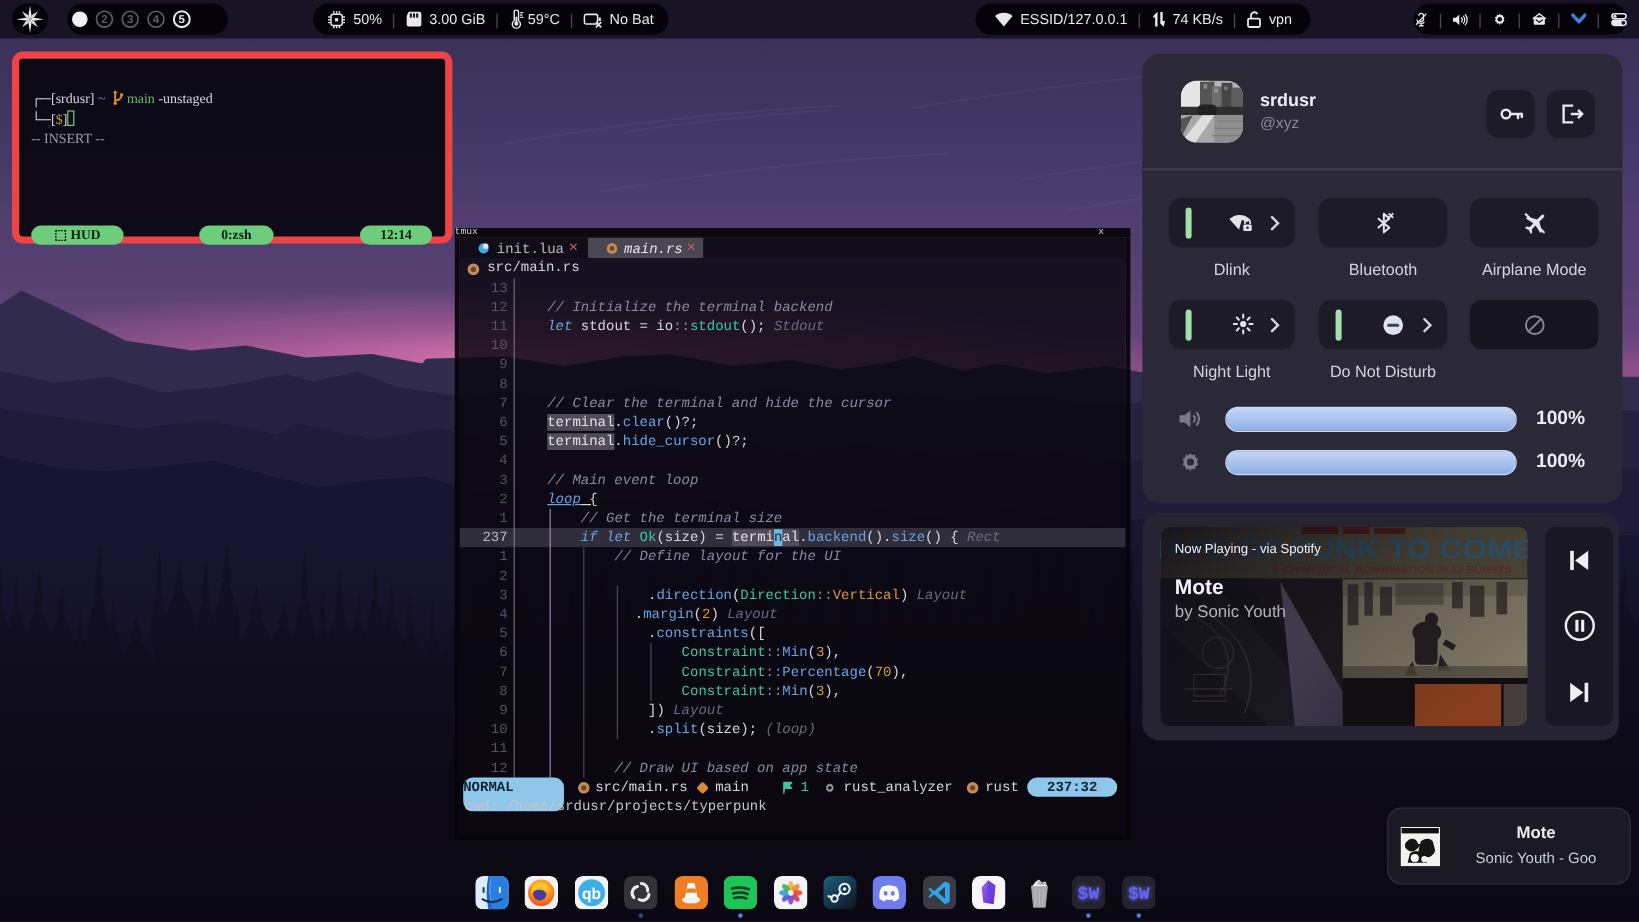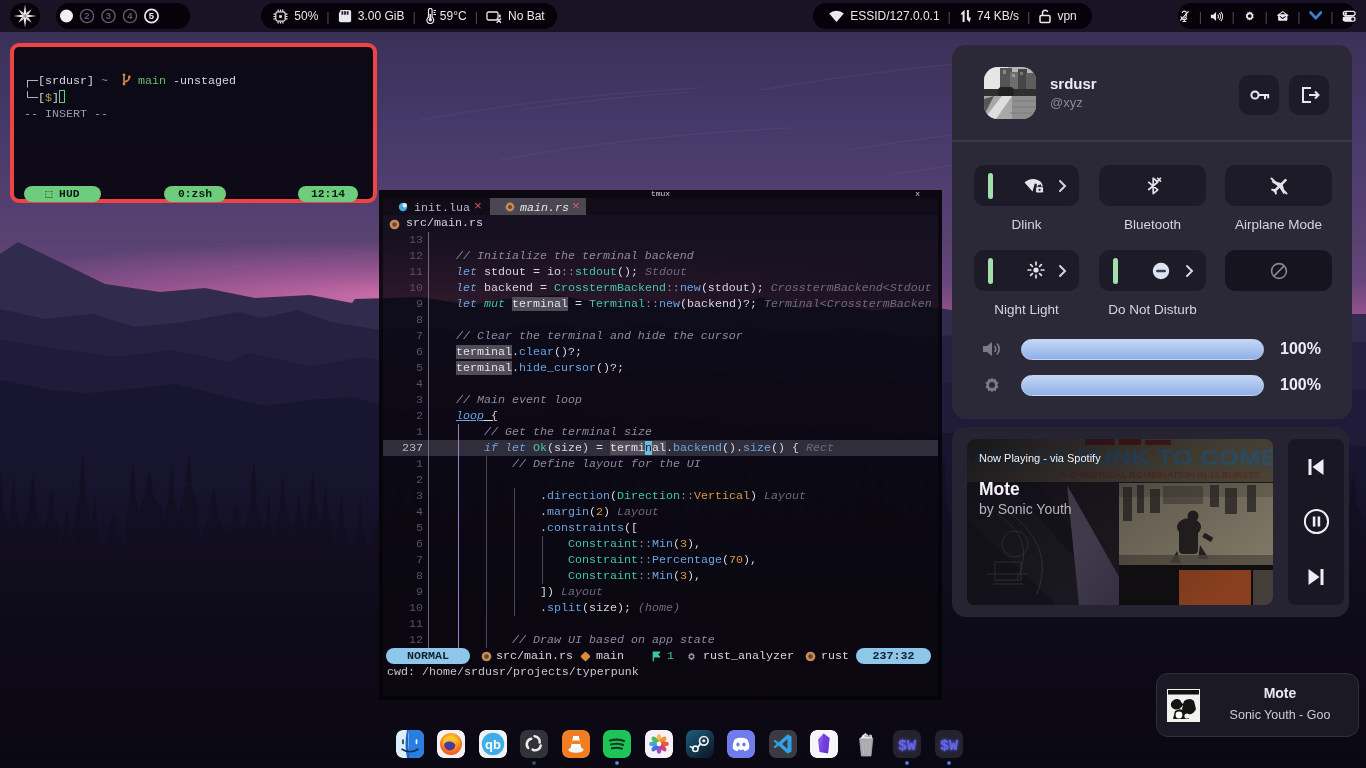--- a/index.html
+++ b/index.html
@@ -3,26 +3,26 @@
 <style>
 *{margin:0;padding:0;box-sizing:border-box}
 html,body{width:1366px;height:768px;overflow:hidden;background:#0d0b16;font-family:"Liberation Sans",sans-serif}
 #stage{position:relative;width:1366px;height:768px}
 .abs{position:absolute}
 
 #topbar{position:absolute;left:0;top:0;width:1366px;height:32px;background:#181425;color:#e9e7ef;font-size:12px}
 .pill{position:absolute;top:3px;height:26px;background:#050309;border-radius:13px;display:flex;align-items:center;justify-content:center;color:#e9e7ef}
 .pill .sep{color:#4b4758;margin:0 8px;font-size:13px}
 
-#term{position:absolute;left:10px;top:43px;width:367px;height:160px;background:rgba(11,8,20,0.96);border:4px solid #ef4444;border-radius:9px;font-family:Liberation Mono, monospace;font-size:11.66px;line-height:16px;color:#c9c7d4}
+#term{position:absolute;left:10px;top:43px;width:367px;height:160px;background:rgba(11,8,20,0.96);border:6px solid #ef4444;border-radius:9px;font-family:Liberation Serif, serif;font-size:11.66px;line-height:16px;color:#c9c7d4}
 #term pre{font-family:inherit;position:absolute;left:10px;top:26px;white-space:pre;line-height:16.5px}
 .gpill{position:absolute;top:139px;height:16px;background:#6ecd7d;border-radius:8px;color:#0c1a10;display:flex;align-items:center;justify-content:center;font-weight:bold;font-size:11.3px}
 
 #twin{position:absolute;left:379px;top:190px;width:563px;height:510px;border-radius:2px}
-#twin .tbar{position:absolute;left:0;top:0;width:100%;height:8px;background:rgba(5,4,9,0.93);color:#d6d5de;font-family:"Liberation Mono",monospace;font-size:8px;line-height:8px;text-align:center}
+#twin .tbar{position:absolute;left:0;top:0;width:100%;height:8px;background:rgba(5,4,9,0.93);color:#d6d5de;font-family:"Liberation Mono",monospace;font-size:8px;line-height:8px;text-align:left}
 #twin .bL{position:absolute;left:0;top:8px;width:4px;height:498px;background:rgba(5,4,9,0.93)}
 #twin .bR{position:absolute;right:0;top:8px;width:4px;height:498px;background:rgba(5,4,9,0.93)}
 #twin .bB{position:absolute;left:0;bottom:0;width:100%;height:4px;background:rgba(5,4,9,0.93)}
 #tcontent{position:absolute;left:4px;top:8px;width:555px;height:498px;background:rgba(10,7,16,0.83);font-family:"Liberation Mono",monospace;font-size:11.66px;line-height:16px;color:#c9c8d2;overflow:hidden}
 .lnum{position:absolute;left:0;width:40px;text-align:right;color:#565364;height:16px}
 .code{position:absolute;left:45px;white-space:pre}
 .cmt{color:#8d89a3;font-style:italic}
 .kw{color:#6aa4e0;font-style:italic}
 .typ{color:#3fc7a2}
 .fn{color:#6aa4e0}
@@ -286,23 +286,21 @@
 <div style="position:absolute;left:75px;top:226px;width:1px;height:224px;background:#a78fd8;opacity:0.9"></div>
 <div style="position:absolute;left:103px;top:258px;width:1px;height:192px;background:#4a4756"></div>
 <div style="position:absolute;left:131px;top:290px;width:1px;height:128px;background:#4a4756"></div>
 <div style="position:absolute;left:159px;top:338px;width:1px;height:48px;background:#4a4756"></div>
 <div class="lnum" style="top:34px;color:#565364">13</div>
 <div class="lnum" style="top:50px;color:#565364">12</div>
 <div class="code" style="top:50px;left:73px"><span class="cmt">// Initialize the terminal backend</span></div>
 <div class="lnum" style="top:66px;color:#565364">11</div>
 <div class="code" style="top:66px;left:73px"><span class="kw">let</span> <span class="wht">stdout = io</span><span class="pun">::</span><span class="typ">stdout</span><span class="wht">();</span> <span class="hint">Stdout</span></div>
 <div class="lnum" style="top:82px;color:#565364">10</div>
-<div class="code" style="top:82px;left:73px"><span class="kw">let</span> <span class="wht">backend = </span><span class="typ">CrosstermBackend</span><span class="pun">::</span><span class="fn">new</span><span class="wht">(stdout);</span> <span class="hint">CrosstermBackend&lt;Stdout</span></div>
 <div class="lnum" style="top:98px;color:#565364">9</div>
-<div class="code" style="top:98px;left:73px"><span class="kw">let</span> <span class="typ" style="font-style:italic">mut</span> <span class="hl">terminal</span><span class="wht"> = </span><span class="typ">Terminal</span><span class="pun">::</span><span class="fn">new</span><span class="wht">(backend)?;</span> <span class="hint">Terminal&lt;CrosstermBacken</span></div>
 <div class="lnum" style="top:114px;color:#565364">8</div>
 <div class="lnum" style="top:130px;color:#565364">7</div>
 <div class="code" style="top:130px;left:73px"><span class="cmt">// Clear the terminal and hide the cursor</span></div>
 <div class="lnum" style="top:146px;color:#565364">6</div>
 <div class="code" style="top:146px;left:73px"><span class="hl">terminal</span><span class="wht">.</span><span class="fn">clear</span><span class="wht">()?;</span></div>
 <div class="lnum" style="top:162px;color:#565364">5</div>
 <div class="code" style="top:162px;left:73px"><span class="hl">terminal</span><span class="wht">.</span><span class="fn">hide_cursor</span><span class="wht">()?;</span></div>
 <div class="lnum" style="top:178px;color:#565364">4</div>
 <div class="lnum" style="top:194px;color:#565364">3</div>
 <div class="code" style="top:194px;left:73px"><span class="cmt">// Main event loop</span></div>
@@ -311,38 +309,38 @@
 <div class="lnum" style="top:226px;color:#565364">1</div>
 <div class="code" style="top:226px;left:101px"><span class="cmt">// Get the terminal size</span></div>
 <div class="lnum" style="top:242px;color:#b9b6c3">237</div>
 <div class="code" style="top:242px;left:101px"><span class="kw">if</span> <span class="kw">let</span> <span class="typ">Ok</span><span class="wht">(size) = </span><span class="hl">termi<span style="background:#72b7e2;color:#10222e">n</span>al</span><span class="wht">.</span><span class="fn">backend</span><span class="wht">().</span><span class="fn">size</span><span class="wht">() {</span> <span class="hint">Rect</span></div>
 <div class="lnum" style="top:258px;color:#565364">1</div>
 <div class="code" style="top:258px;left:129px"><span class="cmt">// Define layout for the UI</span></div>
 <div class="lnum" style="top:274px;color:#565364">2</div>
 <div class="lnum" style="top:290px;color:#565364">3</div>
 <div class="code" style="top:290px;left:157px"><span class="wht">.</span><span class="fn">direction</span><span class="wht">(</span><span class="typ">Direction</span><span class="pun">::</span><span class="num">Vertical</span><span class="wht">)</span> <span class="hint">Layout</span></div>
 <div class="lnum" style="top:306px;color:#565364">4</div>
-<div class="code" style="top:306px;left:157px"><span class="wht">.</span><span class="fn">margin</span><span class="wht">(</span><span class="num">2</span><span class="wht">)</span> <span class="hint">Layout</span></div>
+<div class="code" style="top:306px;left:146px"><span class="wht">.</span><span class="fn">margin</span><span class="wht">(</span><span class="num">2</span><span class="wht">)</span> <span class="hint">Layout</span></div>
 <div class="lnum" style="top:322px;color:#565364">5</div>
 <div class="code" style="top:322px;left:157px"><span class="wht">.</span><span class="fn">constraints</span><span class="wht">([</span></div>
 <div class="lnum" style="top:338px;color:#565364">6</div>
 <div class="code" style="top:338px;left:185px"><span class="typ">Constraint</span><span class="pun">::</span><span class="fn">Min</span><span class="wht">(</span><span class="num">3</span><span class="wht">),</span></div>
 <div class="lnum" style="top:354px;color:#565364">7</div>
 <div class="code" style="top:354px;left:185px"><span class="typ">Constraint</span><span class="pun">::</span><span class="fn">Percentage</span><span class="wht">(</span><span class="num">70</span><span class="wht">),</span></div>
 <div class="lnum" style="top:370px;color:#565364">8</div>
 <div class="code" style="top:370px;left:185px"><span class="typ">Constraint</span><span class="pun">::</span><span class="fn">Min</span><span class="wht">(</span><span class="num">3</span><span class="wht">),</span></div>
 <div class="lnum" style="top:386px;color:#565364">9</div>
 <div class="code" style="top:386px;left:157px"><span class="wht">])</span> <span class="hint">Layout</span></div>
 <div class="lnum" style="top:402px;color:#565364">10</div>
-<div class="code" style="top:402px;left:157px"><span class="wht">.</span><span class="fn">split</span><span class="wht">(size);</span> <span class="hint">(home)</span></div>
+<div class="code" style="top:402px;left:157px"><span class="wht">.</span><span class="fn">split</span><span class="wht">(size);</span> <span class="hint">(loop)</span></div>
 <div class="lnum" style="top:418px;color:#565364">11</div>
 <div class="lnum" style="top:434px;color:#565364">12</div>
 <div class="code" style="top:434px;left:129px"><span class="cmt">// Draw UI based on app state</span></div>
 <div style="position:absolute;left:0;top:450px;width:555px;height:16px">
-<div style="position:absolute;left:3px;top:0;width:84px;height:16px;background:#8fc7ea;border-radius:8px;color:#12222e;font-weight:bold;text-align:center">NORMAL</div>
+<div style="position:absolute;left:3px;top:0;width:84px;height:28px;background:#8fc7ea;border-radius:8px;color:#12222e;font-weight:bold;">NORMAL</div>
 <svg style="position:absolute;left:98px;top:2.5px" width="11" height="11" viewBox="0 0 10 10">
             <circle cx="5" cy="5" r="4.4" fill="#c58a5a"></circle>
             <circle cx="5" cy="5" r="2" fill="#6b4527"></circle>
           </svg>
 <span style="position:absolute;left:113px;top:0;color:#d6d5de">src/main.rs</span>
 <svg style="position:absolute;left:197px;top:2.5px" width="11" height="11" viewBox="0 0 10 10">
             <rect x="1.6" y="1.6" width="6.8" height="6.8" rx="1.5" fill="#d98a3e" transform="rotate(45 5 5)"></rect>
           </svg>
 <span style="position:absolute;left:213px;top:0;color:#d6d5de">main</span>
 <svg style="position:absolute;left:268px;top:2.5px" width="11" height="11" viewBox="0 0 10 10">

